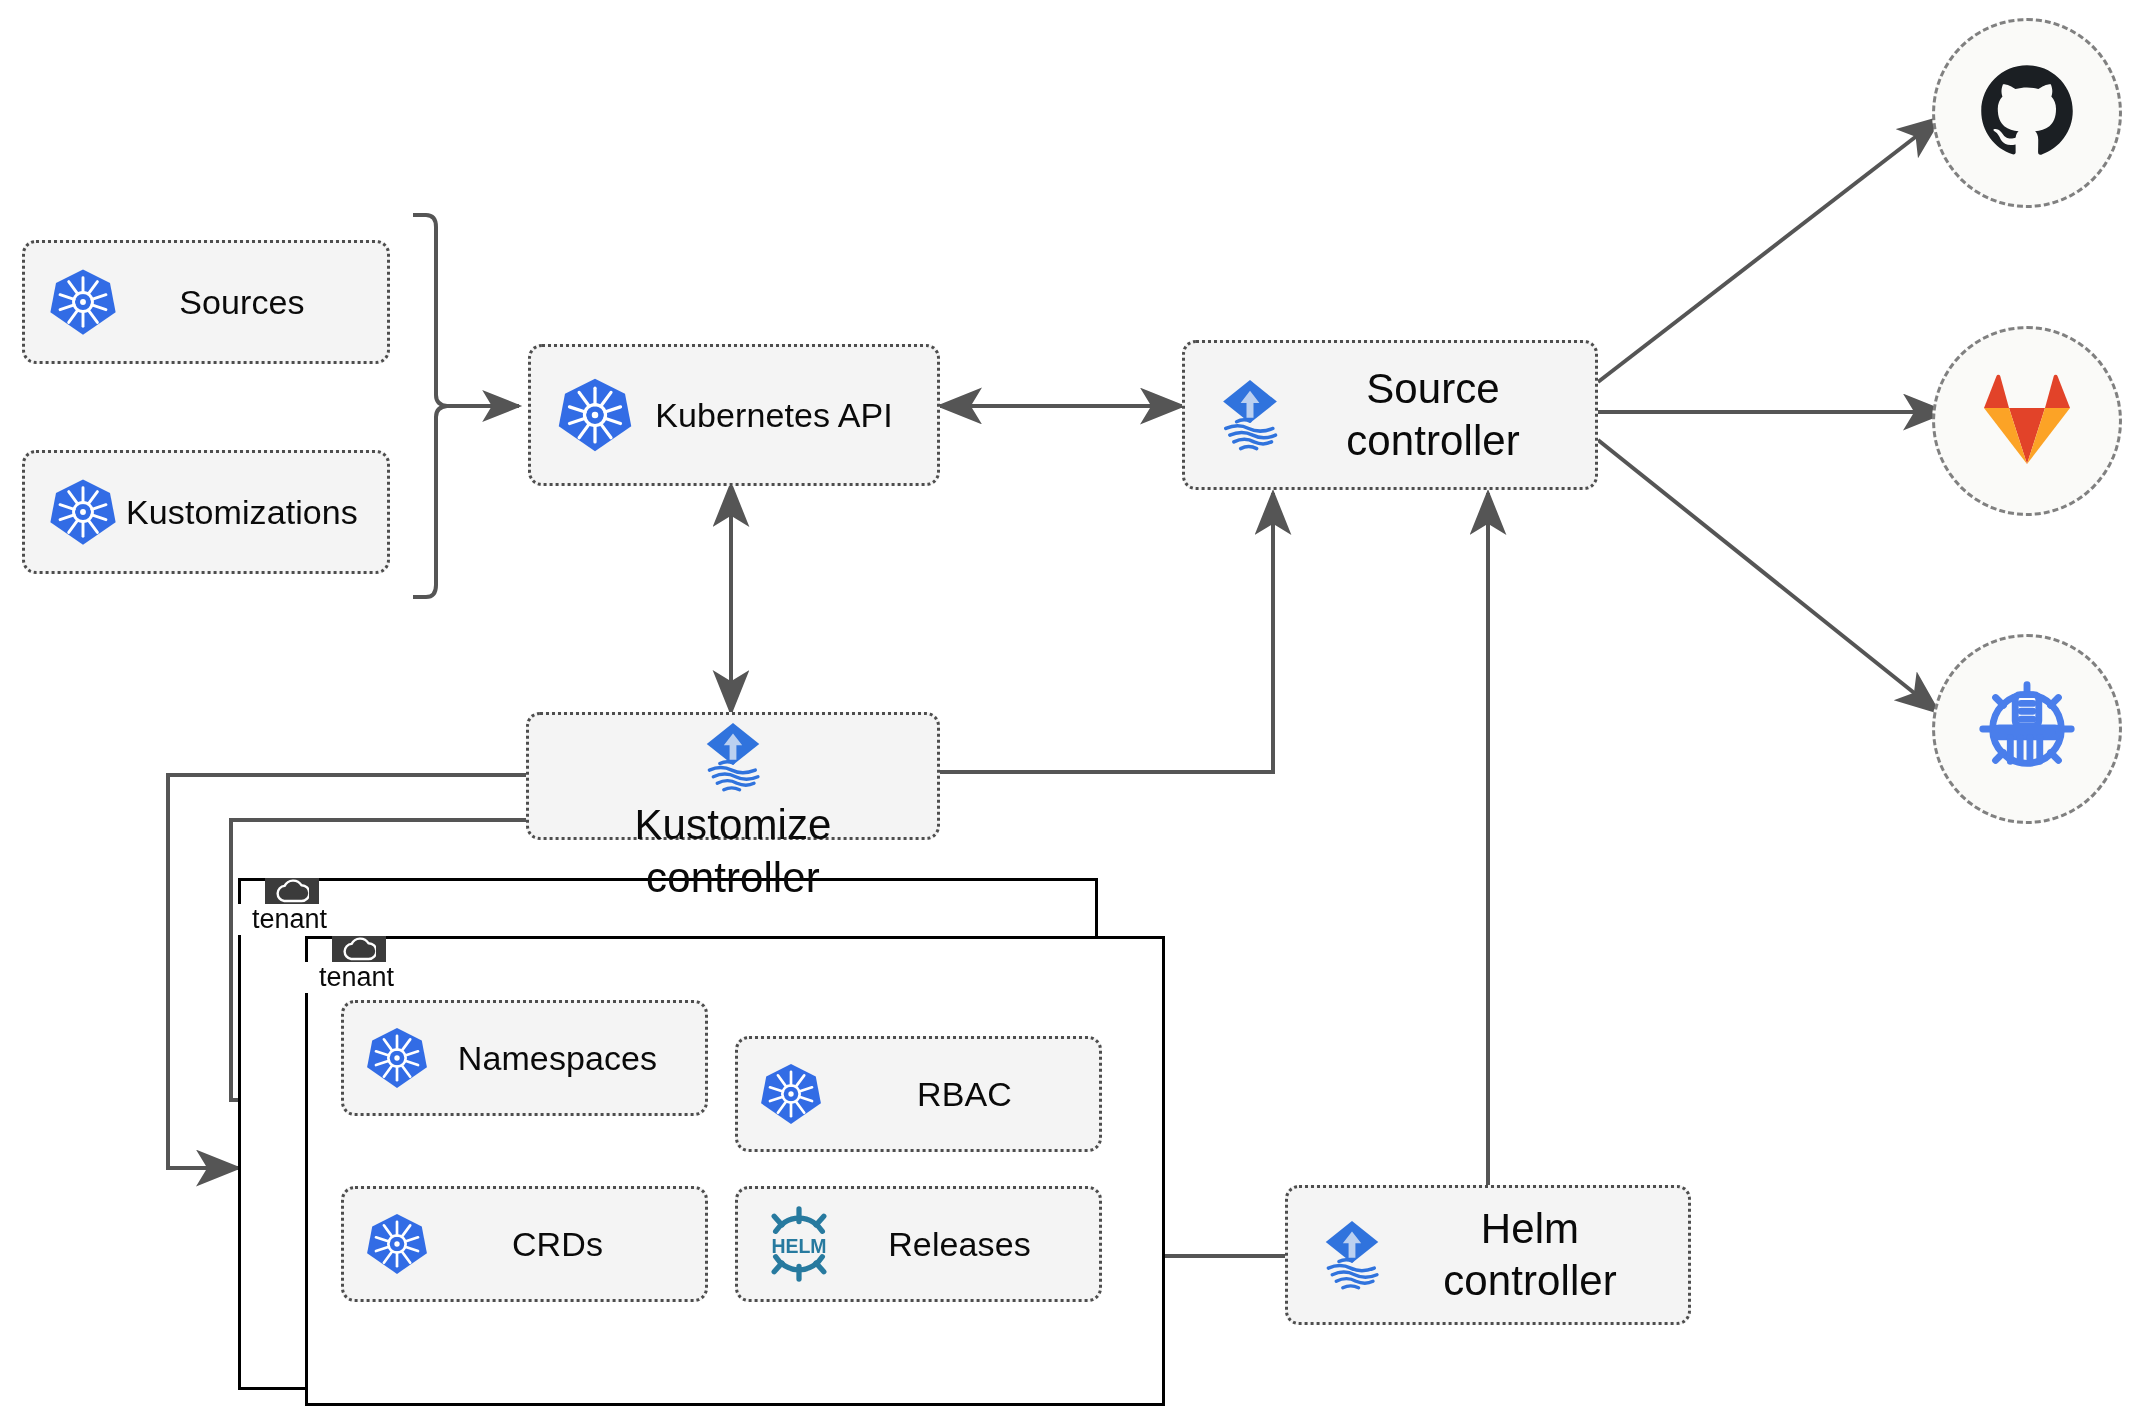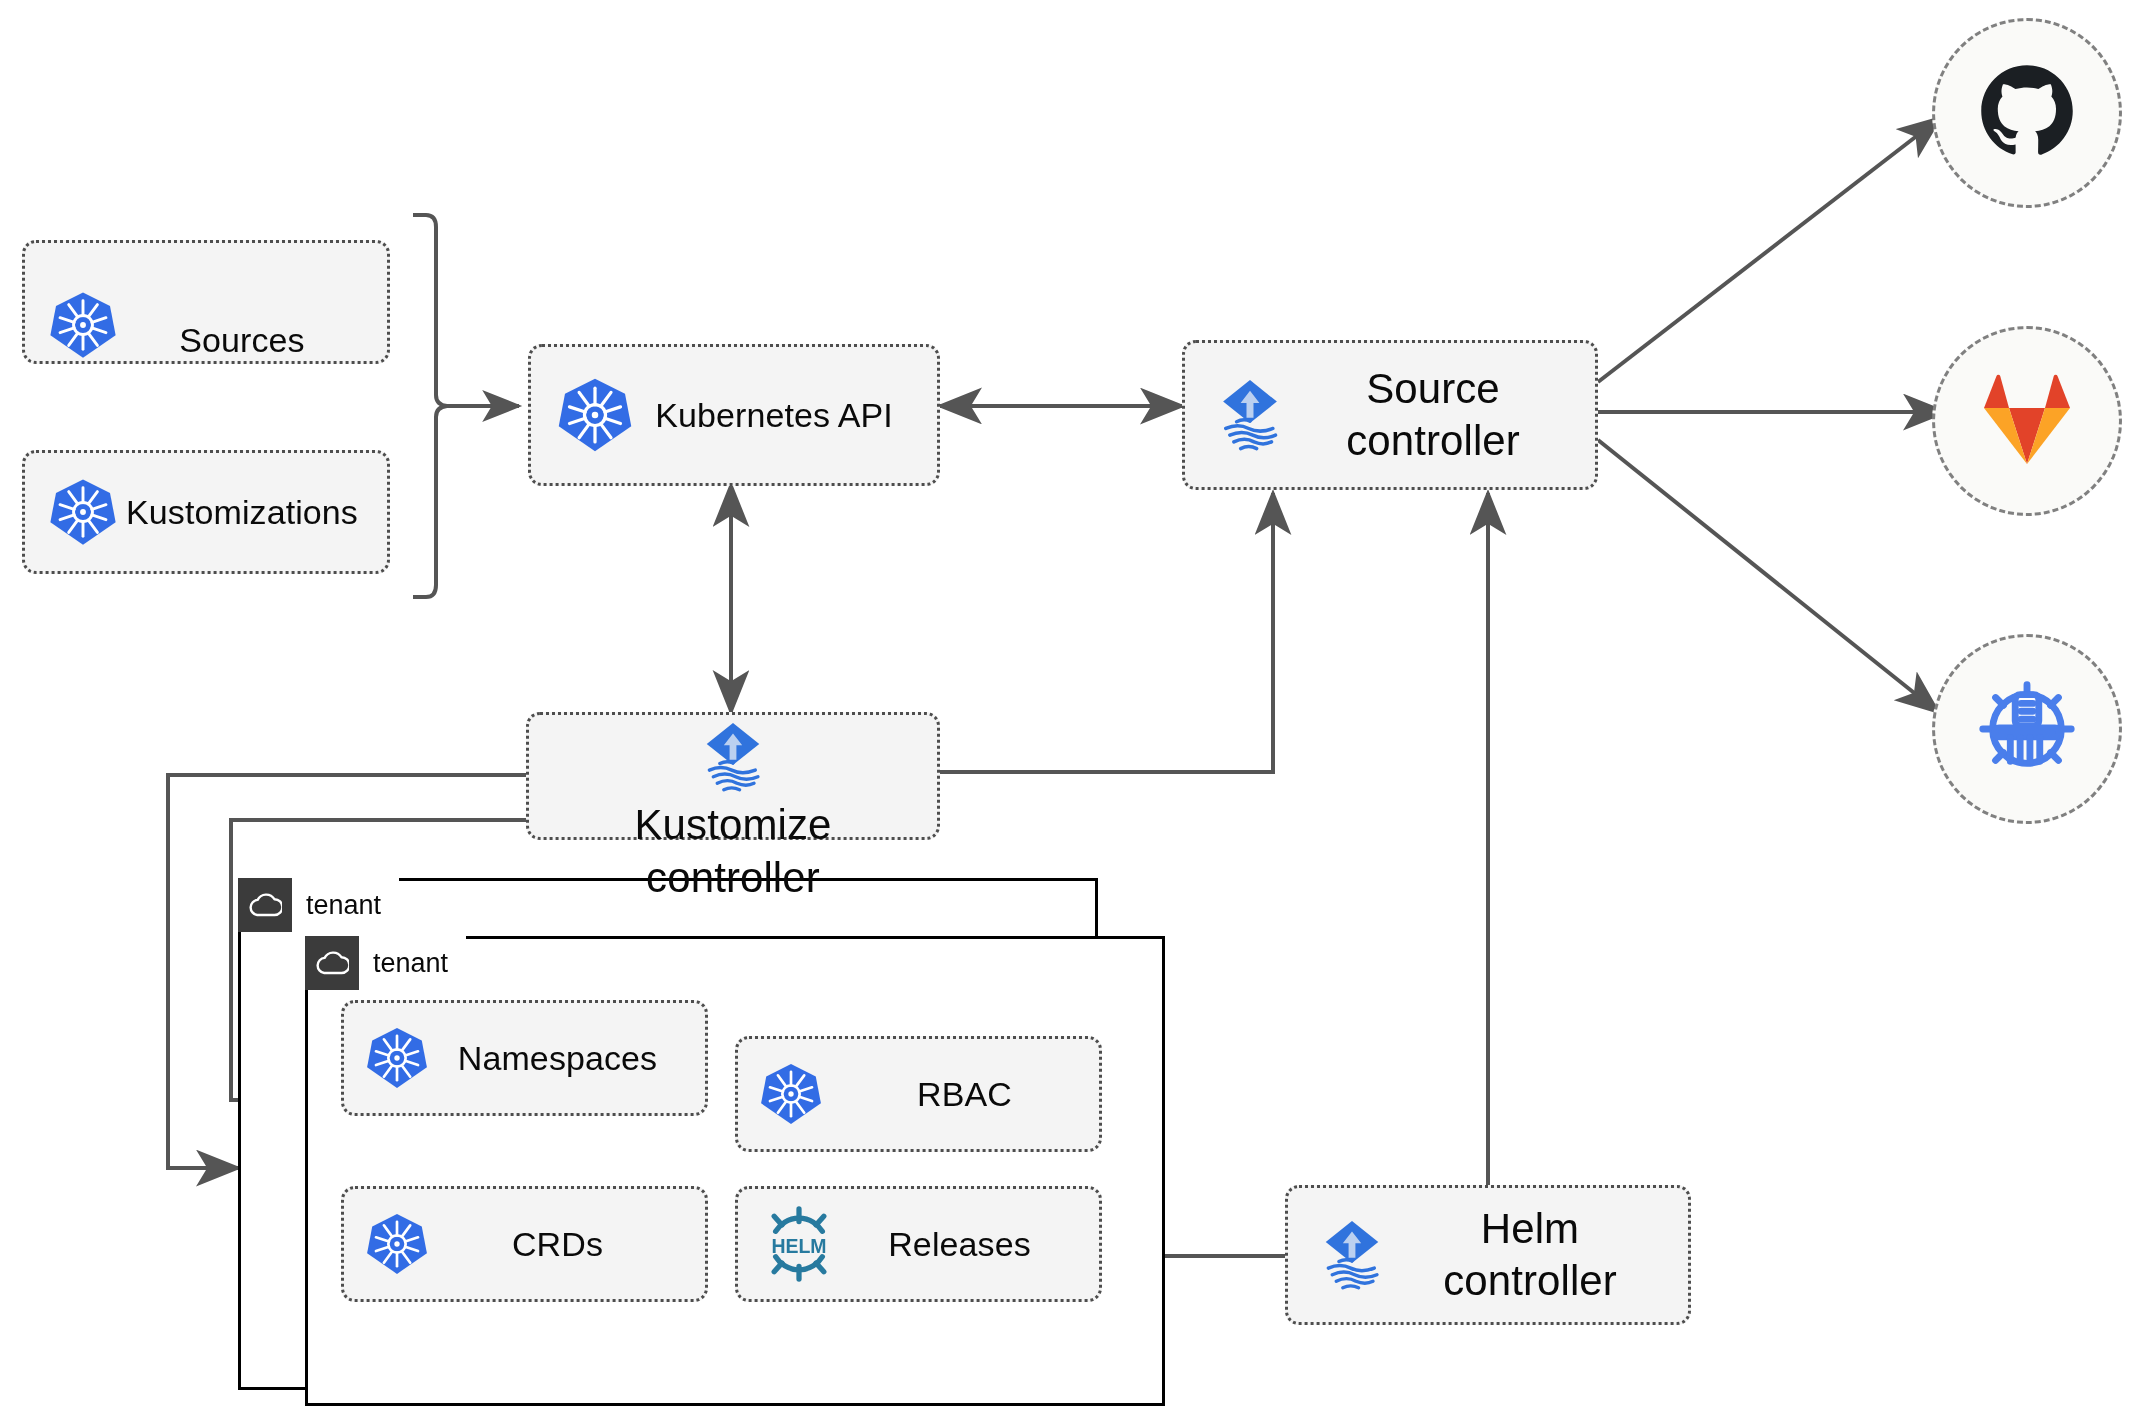--- a/index.html
+++ b/index.html
@@ -15,21 +15,21 @@
              font-size:34px;letter-spacing:.1px;}
   .node.two .lbl{font-size:42px;}
 
   .circle{position:absolute;box-sizing:border-box;border-radius:50%;
           background:#fafaf8;border:3px dashed #808080;
           display:flex;align-items:center;justify-content:center;}
 
   .tenant{position:absolute;box-sizing:border-box;background:#ffffff;
           border:3px solid #000;}
   .tenant .tab{position:absolute;left:-3px;top:-3px;height:54px;
-               display:flex;align-items:center;}
+               display:flex;align-items:center;flex-direction:column;}
   .tenant .tabicon{width:54px;height:54px;background:#3b3b3b;
                    display:flex;align-items:center;justify-content:center;}
   .tenant .tabtext{padding-left:14px;font-size:27px;color:#0a0a0a;background:#fff;
                    height:54px;display:flex;align-items:center;padding-right:18px;}
 </style>
 </head>
 <body>
 
 <div id="stage">
 
@@ -85,21 +85,21 @@
     <div class="tab">
       <span class="tabicon">
         <svg width="34" height="26" viewBox="0 0 34 26">
             <path d="M9.2,23 A7.6,7.6 0 0 1 9.6,7.9 A9.6,9.6 0 0 1 26.4,7.2 A6.4,6.4 0 0 1 26.6,23 Z" fill="none" stroke="#ffffff" stroke-width="2.4" stroke-linejoin="round"></path>
           </svg>
       </span>
       <span class="tabtext">tenant</span>
     </div>
   </div>
 
-  <div class="node" style="left:22px;top:240px;width:368px;height:124px;padding:0 22px;align-items:flex-end;">
+  <div class="node" style="left:22px;top:240px;width:368px;height:124px;padding:0 22px;">
     <span class="ico">
       <svg width="72" height="72" viewBox="0 0 64 64">
           <polygon points="32,3 56,15 61,41 32,61 3,41 8,15" fill="#326CE5"></polygon>
           <g fill="none" stroke="#ffffff" stroke-width="2.6" stroke-linecap="round">
             <circle cx="32" cy="32" r="8.4"></circle>
             <circle cx="32" cy="32" r="2.6" fill="#ffffff" stroke="none"></circle>
             <line x1="32" y1="10.5" x2="32" y2="23.8"></line>
             <line x1="32" y1="40.4" x2="32" y2="53.5"></line>
             <line x1="11.6" y1="25.5" x2="24.2" y2="29.6"></line>
             <line x1="39.9" y1="34.6" x2="52.4" y2="38.8"></line>

